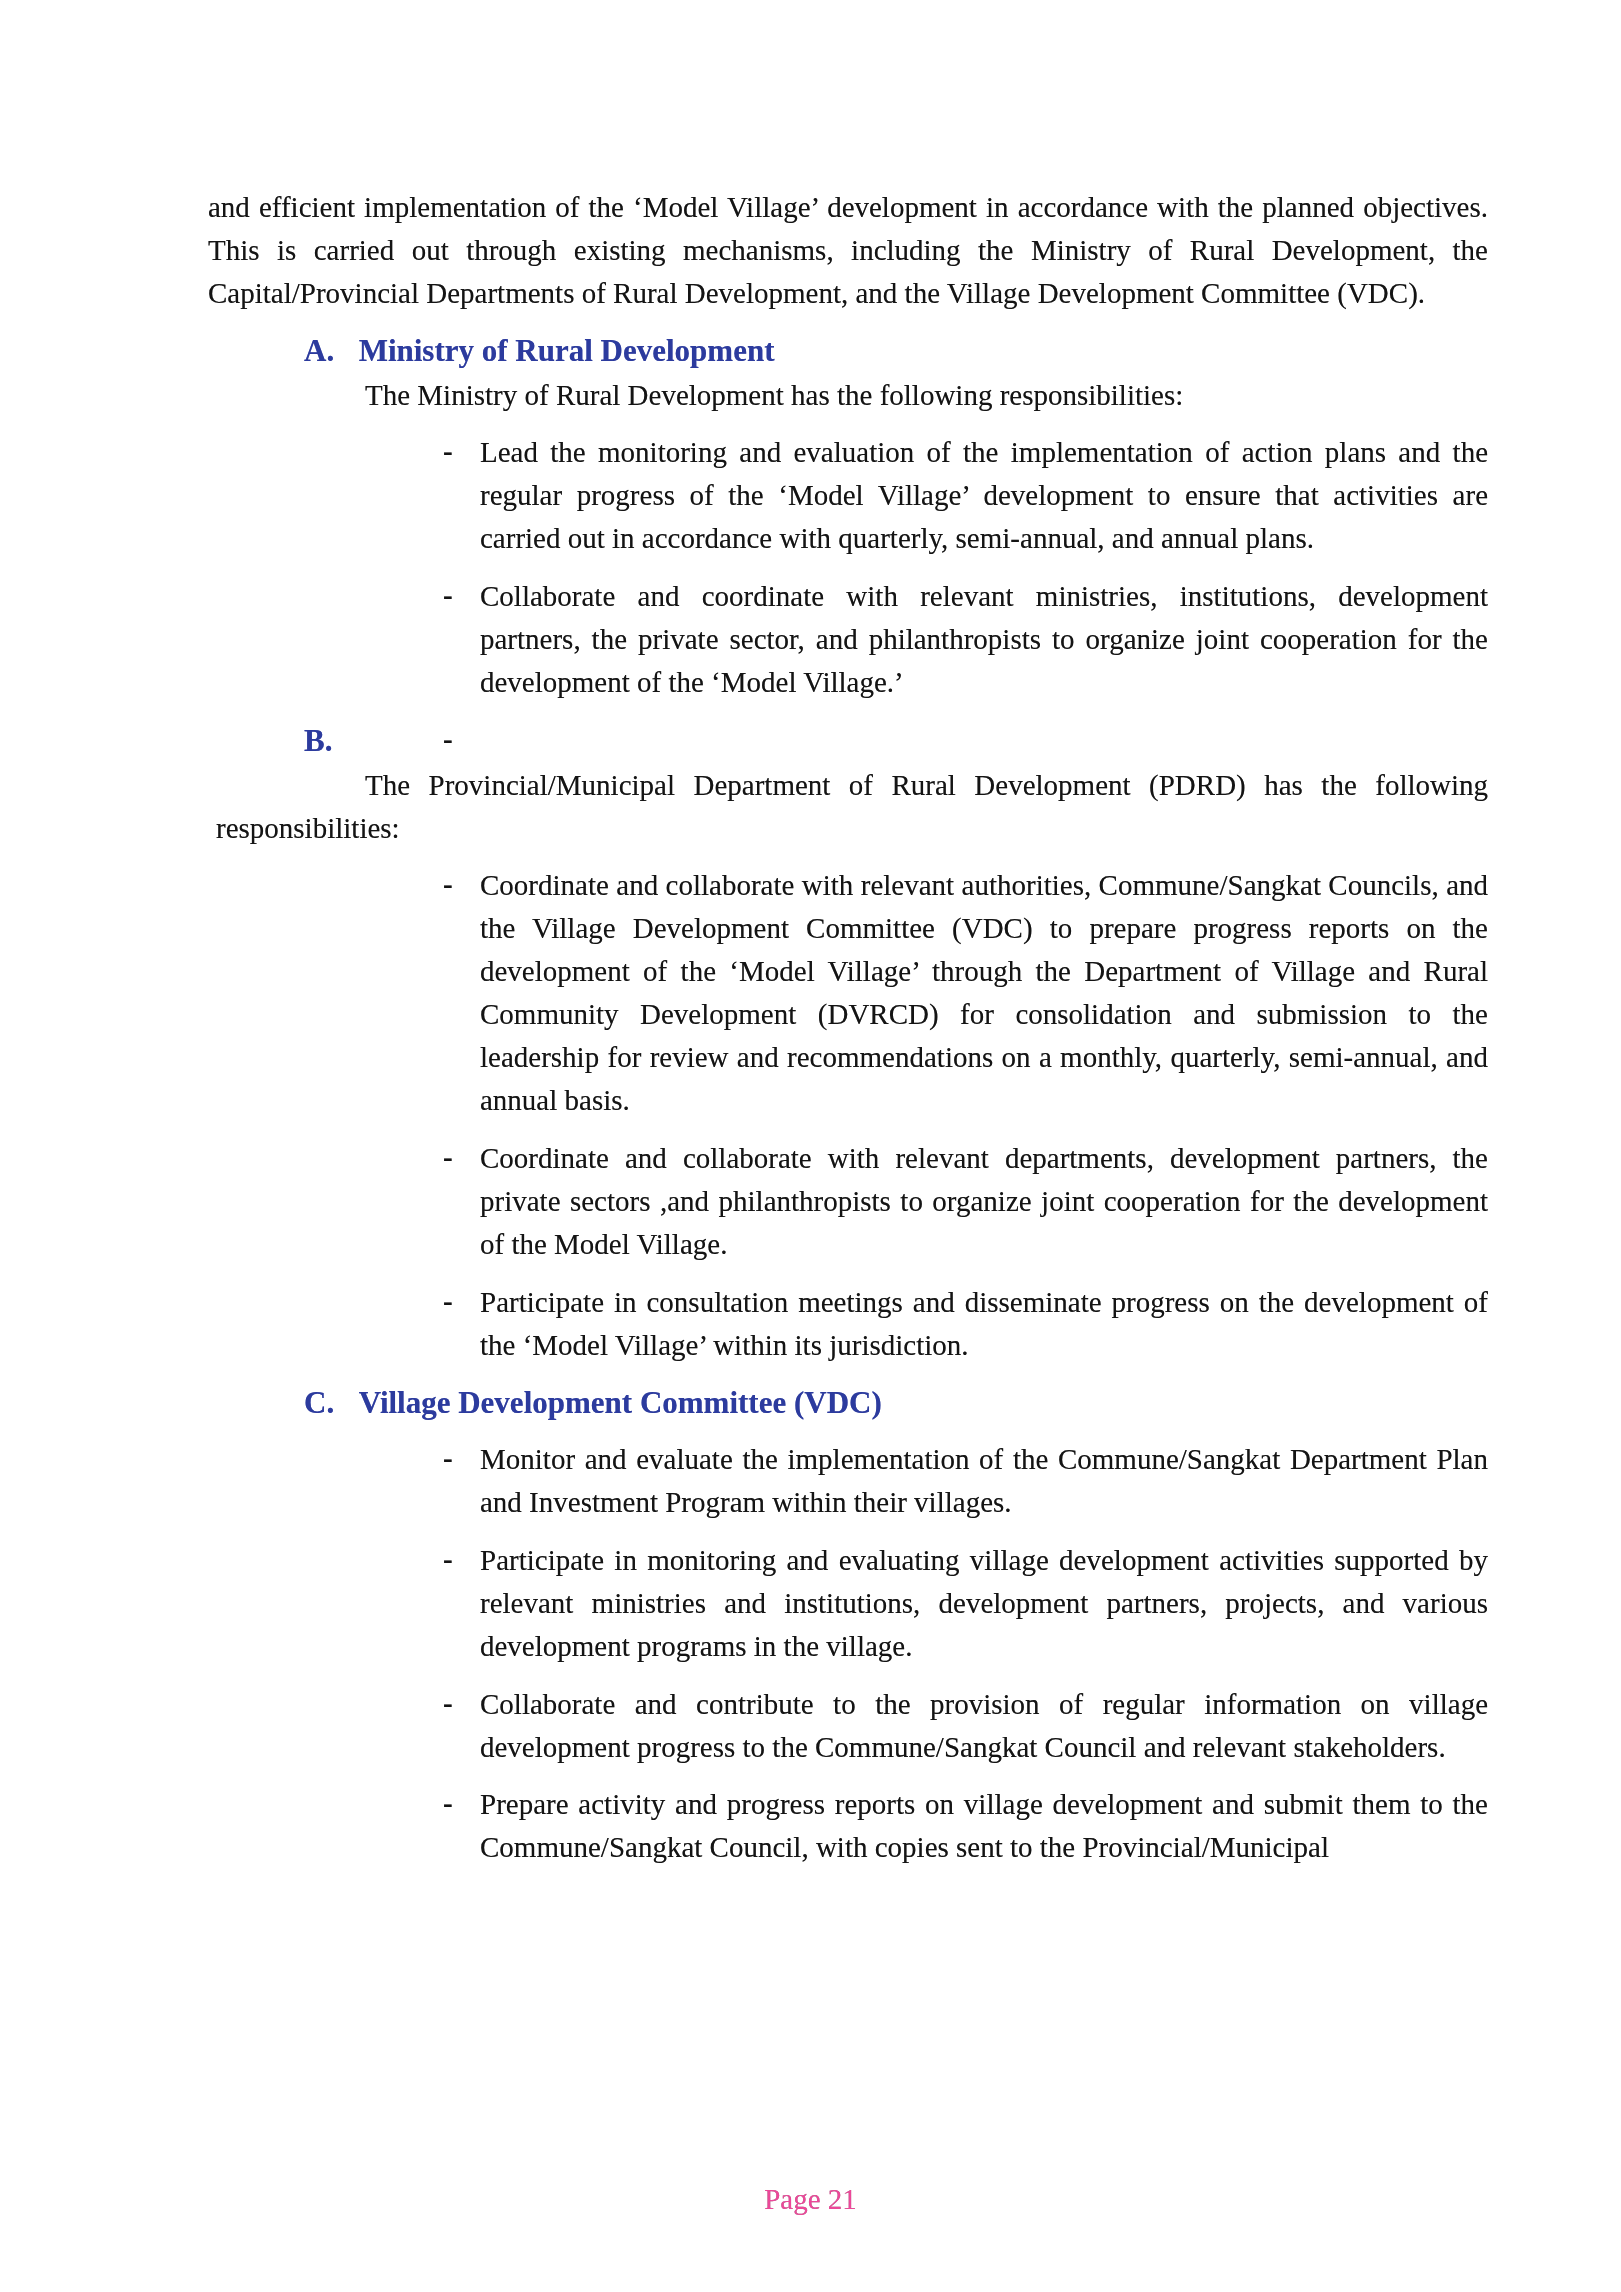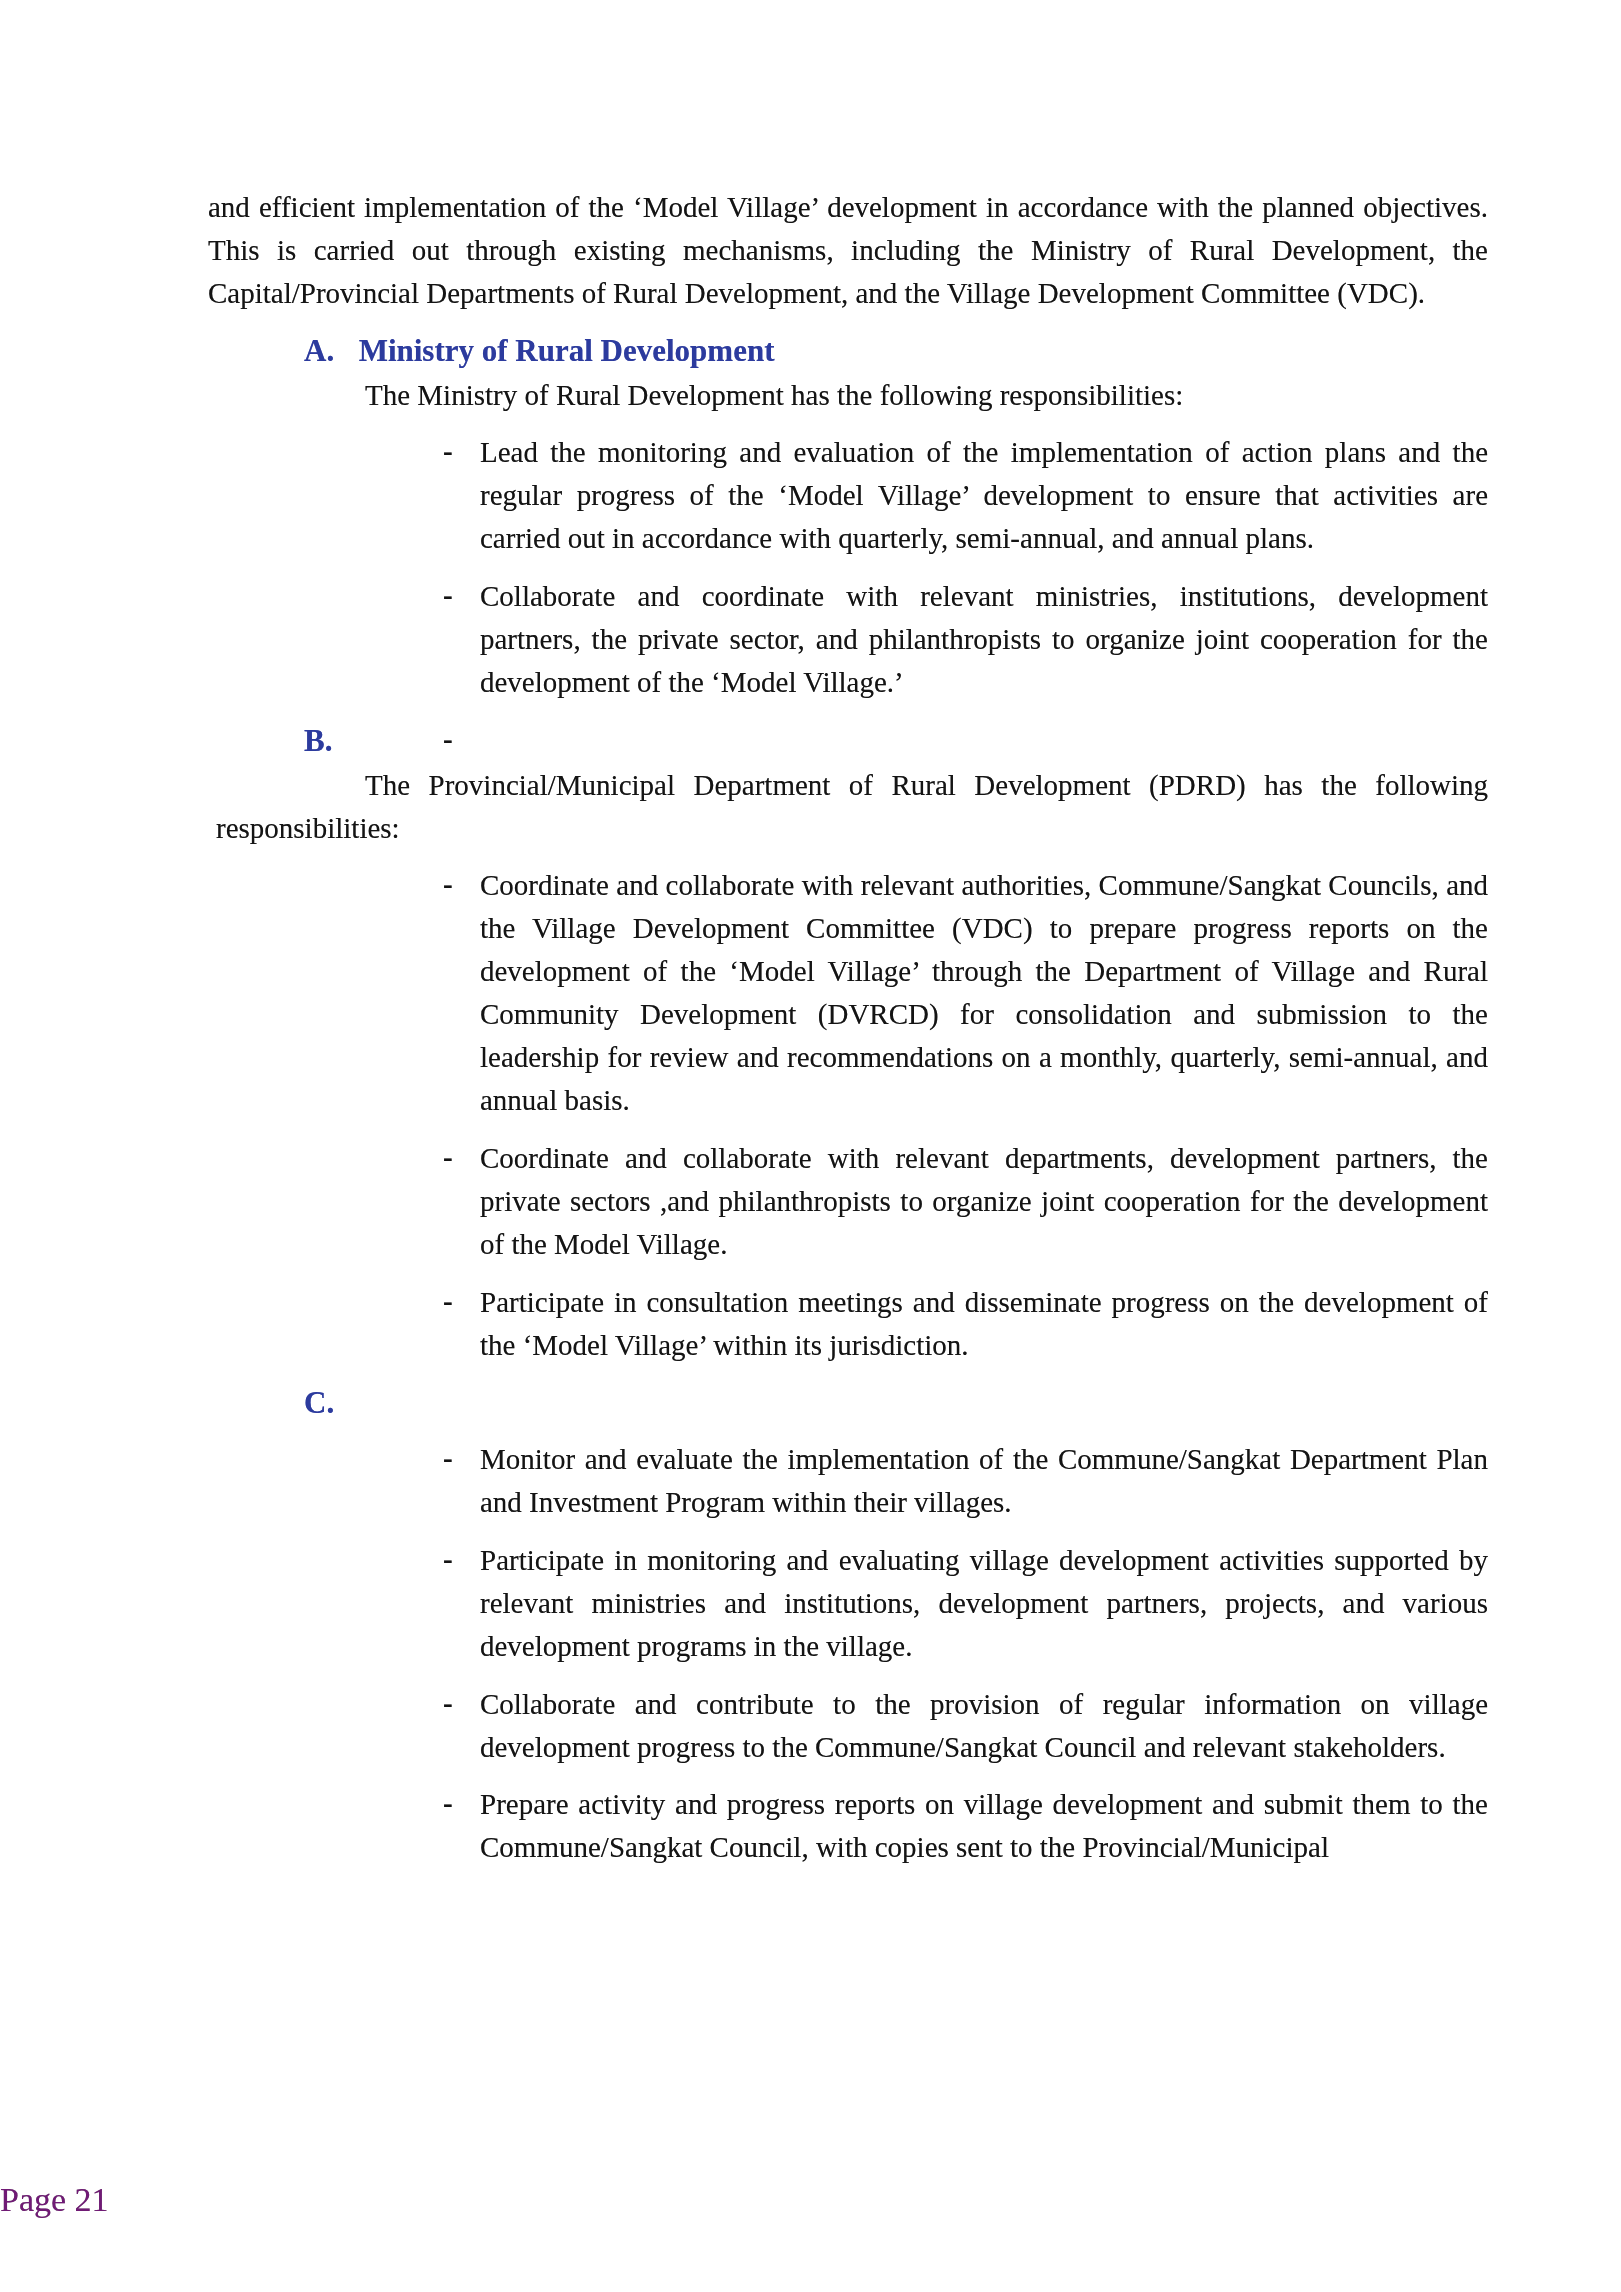--- a/index.html
+++ b/index.html
@@ -53,24 +53,24 @@
     position: absolute;
     left: 0;
     top: -1px;
     font-weight: 700;
   }
   .footer {
     position: absolute;
     top: 2178px;
     left: 0;
     width: 100%;
-    text-align: left;
-    font-size: 34px;
+    text-align: center;
+    font-size: 29px;
     line-height: 43px;
-    color: #701a75;
+    color: #ec4899;
     text-shadow: 0 0 0.6px rgba(0,0,0,0.45);
   }
 </style>
 </head>
 <body>
 
 <div class="page">
   <div class="content">
 
     <p class="para">and efficient implementation of the ‘Model Village’ development in accordance with the planned objectives. This is carried out through existing mechanisms, including the Ministry of Rural Development, the Capital/Provincial Departments of Rural Development, and the Village Development Committee (VDC).</p>
@@ -109,20 +109,21 @@
       </div>
       <div class="bullet">
         <span class="bullet-dash">-</span>
         <span>Participate in consultation meetings and disseminate progress on the development of the ‘Model Village’ within its jurisdiction.</span>
       </div>
     </div>
 
     <div>
       <h3 class="section-heading">
         <span>C.</span>
+        <span>Village Development Committee (VDC)</span>
       </h3>
       <div class="bullet">
         <span class="bullet-dash">-</span>
         <span>Monitor and evaluate the implementation of the Commune/Sangkat Department Plan and Investment Program within their villages.</span>
       </div>
       <div class="bullet">
         <span class="bullet-dash">-</span>
         <span>Participate in monitoring and evaluating village development activities supported by relevant ministries and institutions, development partners, projects, and various development programs in the village.</span>
       </div>
       <div class="bullet">

